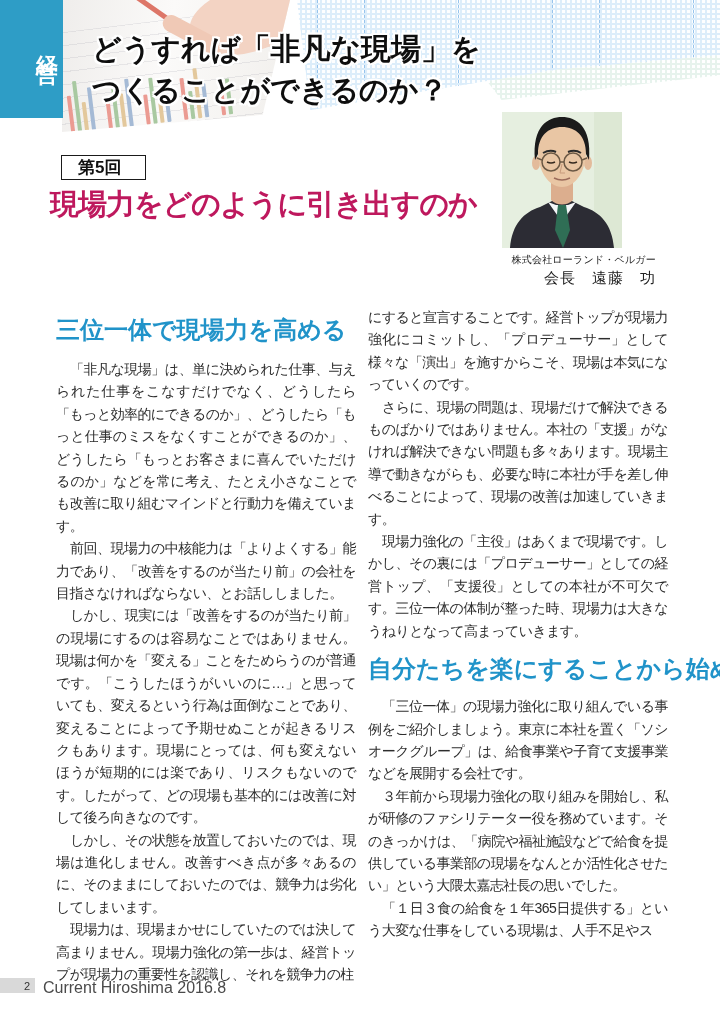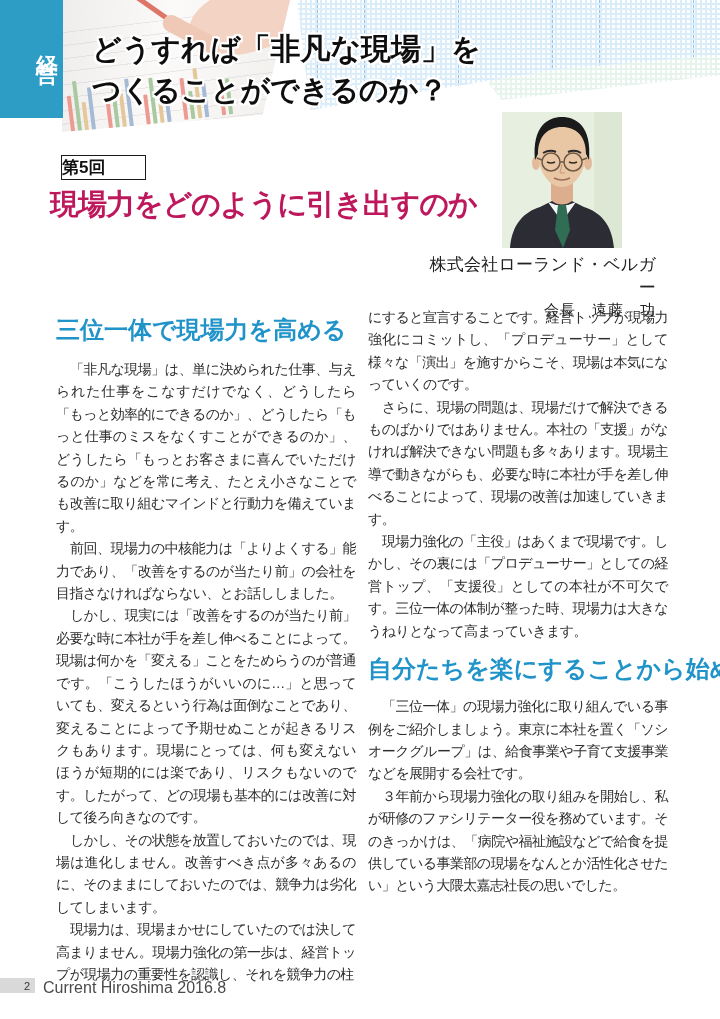--- a/index.html
+++ b/index.html
@@ -64,33 +64,33 @@
     font-size:29px; line-height:41px; color:#0e0e0e; font-weight:bold; white-space:nowrap;
     text-shadow:2px 0 0 #fff,-2px 0 0 #fff,0 2px 0 #fff,0 -2px 0 #fff,
                 2px 2px 0 #fff,-2px -2px 0 #fff,2px -2px 0 #fff,-2px 2px 0 #fff;
   }
   .t-serif { font-family:"Liberation Serif","DejaVu Serif",serif; font-weight:bold; }
   .t-gothic { font-family:"Liberation Sans","DejaVu Sans",sans-serif; font-weight:900; font-size:30px; }
 
   .episode-badge {
     position:absolute; left:61px; top:155px; width:85px; height:25px; z-index:5;
     border:1.5px solid #1a1a1a; display:flex; align-items:center;
-    padding-left:0; font-size:17px; font-weight:bold; color:#111;
+    padding-left:16px; font-size:17px; font-weight:bold; color:#111;
   }
   .headline {
     position:absolute; left:50px; top:185px; z-index:5;
     font-size:29px; font-weight:700; color:#be185d; letter-spacing:-1px; white-space:nowrap;
   }
 
   .portrait { position:absolute; left:502px; top:112px; width:120px; height:136px; z-index:5; }
   .author-caption {
     position:absolute; left:420px; top:253px; width:236px; z-index:5;
     text-align:right; color:#222;
   }
-  .author-caption .company { font-size:17px; letter-spacing:.2px; }
+  .author-caption .company { font-size:10px; letter-spacing:.2px; }
   .author-caption .name { font-size:15px; margin-top:2px; letter-spacing:1px; }
 
   
   .col { position:absolute; width:300px; color:#2d2d2d; z-index:3;
          font-size:14px; line-height:22.4px; letter-spacing:-0.6px; text-align:justify; }
   .col-left  { left:56px;  top:318px; }
   .col-right { left:368px; top:306px; }
   .col p { text-indent:1em; }
   .col p.no-indent { text-indent:0; }
   h3.blue-heading {
@@ -192,32 +192,33 @@
   </div>
   <div class="author-caption">
     <div class="company">株式会社ローランド・ベルガー</div>
     <div class="name">会長　遠藤　功</div>
   </div>
 
   <div class="col col-left">
     <h3 class="blue-heading">三位一体で現場力を高める</h3>
     <p>「非凡な現場」は、単に決められた仕事、与えられた仕事をこなすだけでなく、どうしたら「もっと効率的にできるのか」、どうしたら「もっと仕事のミスをなくすことができるのか」、どうしたら「もっとお客さまに喜んでいただけるのか」などを常に考え、たとえ小さなことでも改善に取り組むマインドと行動力を備えています。</p>
     <p>前回、現場力の中核能力は「よりよくする」能力であり、「改善をするのが当たり前」の会社を目指さなければならない、とお話ししました。</p>
-    <p>しかし、現実には「改善をするのが当たり前」必要な時に本社が手を差し伸べることによって。現場は何かを「変える」ことをためらうのが普通です。「こうしたほうがいいのに…」と思っていても、変えるという行為は面倒なことであり、変えることによって予期せぬことが起きるリスクもあります。現場にとっては、何も変えないほうが短期的には楽であり、リスクもないのです。したがって、どの現場も基本的には改善に対して後ろ向きなのです。</p>
+    <p>しかし、現実には「改善をするのが当たり前」の現場にするのは容易なことではありません。現場は何かを「変える」ことをためらうのが普通です。「こうしたほうがいいのに…」と思っていても、変えるという行為は面倒なことであり、変えることによって予期せぬことが起きるリスクもあります。現場にとっては、何も変えないほうが短期的には楽であり、リスクもないのです。したがって、どの現場も基本的には改善に対して後ろ向きなのです。</p>
     <p>しかし、その状態を放置しておいたのでは、現場は進化しません。改善すべき点が多々あるのに、そのままにしておいたのでは、競争力は劣化してしまいます。</p>
     <p>現場力は、現場まかせにしていたのでは決して高まりません。現場力強化の第一歩は、経営トップが現場力の重要性を認識し、それを競争力の柱</p>
   </div>
 
   <div class="col col-right">
     <p class="no-indent">にすると宣言することです。経営トップが現場力強化にコミットし、「プロデューサー」として様々な「演出」を施すからこそ、現場は本気になっていくのです。</p>
     <p>さらに、現場の問題は、現場だけで解決できるものばかりではありません。本社の「支援」がなければ解決できない問題も多々あります。現場主導で動きながらも、必要な時に本社が手を差し伸べることによって、現場の改善は加速していきます。</p>
     <p>現場力強化の「主役」はあくまで現場です。しかし、その裏には「プロデューサー」としての経営トップ、「支援役」としての本社が不可欠です。三位一体の体制が整った時、現場力は大きなうねりとなって高まっていきます。</p>
     <h3 class="blue-heading">自分たちを楽にすることから始める</h3>
     <p>「三位一体」の現場力強化に取り組んでいる事例をご紹介しましょう。東京に本社を置く「ソシオークグループ」は、給食事業や子育て支援事業などを展開する会社です。</p>
     <p>３年前から現場力強化の取り組みを開始し、私が研修のファシリテーター役を務めています。そのきっかけは、「病院や福祉施設などで給食を提供している事業部の現場をなんとか活性化させたい」という大隈太嘉志社長の思いでした。</p>
+    <p>「１日３食の給食を１年365日提供する」という大変な仕事をしている現場は、人手不足やス</p>
   </div>
 
   <div class="page-number-box">
     <span>2</span>
   </div>
   <div class="publication">Current Hiroshima 2016.8</div>
 
 </div>
 
 </body></html>

